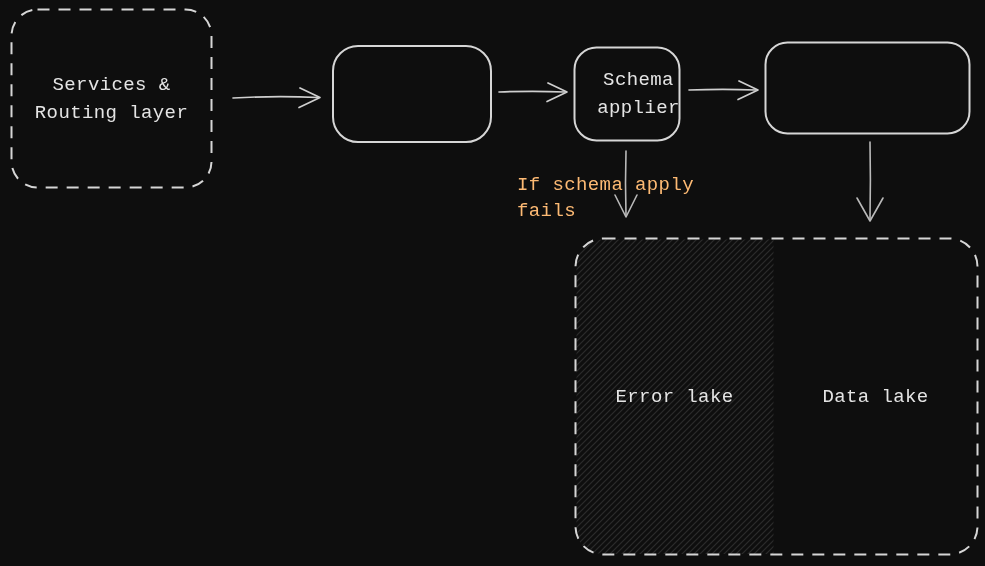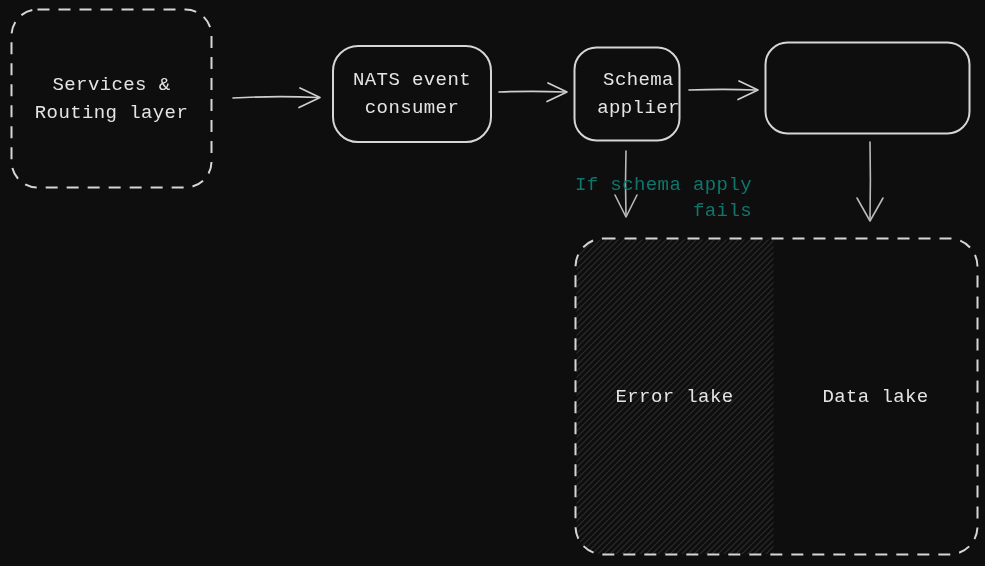--- a/index.html
+++ b/index.html
@@ -27,22 +27,22 @@
     line-height: 28px;
     letter-spacing: 0.4px;
     color: #e4e4e4;
     white-space: pre-line;
   }
   .annotation-label {
     position: absolute;
     font-size: 19px;
     line-height: 26px;
     letter-spacing: 0.4px;
-    text-align: right;
-    color: #0f766e;
+    text-align: left;
+    color: #fdba74;
   }
 </style>
 </head>
 <body>
 
 <div class="canvas">
 
   <svg class="shapes-layer" viewBox="0 0 985 566">
     <defs>
       <pattern id="hatch" width="6" height="6" patternUnits="userSpaceOnUse">
@@ -83,21 +83,20 @@
     </g>
 
     <g stroke="#b9b9b9" stroke-width="1.6" fill="none" stroke-linecap="round" stroke-linejoin="round">
       <path d="M870,142 Q870.8,180 870,219"></path>
       <polyline points="857,198 870,221 883,198"></polyline>
     </g>
   </svg>
 
   <div class="node-label" style="left:11px; top:9px; width:201px; height:179px; padding:0 10px; box-sizing:border-box;">Services &amp; Routing layer</div>
 
-  <div class="node-label" style="left:333px; top:46px; width:158px; height:96px; padding:0 14px; box-sizing:border-box;">NATS event consumer</div>
 
   <div class="node-label" style="left:574px; top:47px; width:129px; height:93px; padding:0 6px; box-sizing:border-box;">Schema applier</div>
 
 
   <div class="annotation-label" style="left:517px; top:172px; width:235px;">If schema apply fails</div>
 
   <div class="node-label" style="left:773px; top:239px; width:205px; height:315px;">Data lake</div>
 
   <div class="node-label" style="left:576px; top:239px; width:197px; height:315px;">Error lake</div>
 

